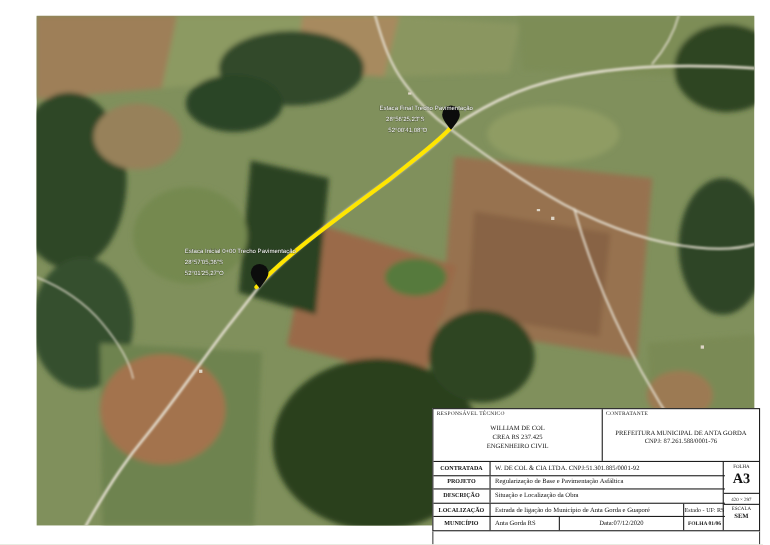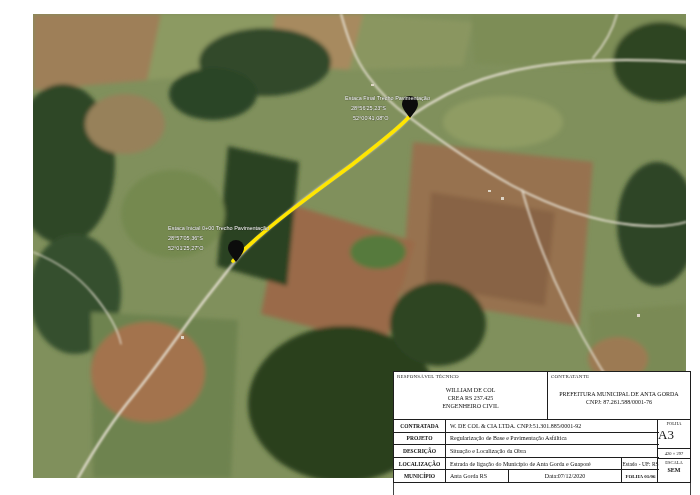--- a/index.html
+++ b/index.html
@@ -24,21 +24,21 @@
   .tb-row:last-child{border-bottom:none;}
   .tb-label{width:52px;border-right:1px solid #1e1e1e;display:flex;align-items:center;
             justify-content:center;font-weight:bold;font-size:5.5px;box-sizing:border-box;}
   .tb-value{flex:1;display:flex;align-items:center;padding-left:4px;font-size:6px;box-sizing:border-box;}
   .tb-cell-mid{border-left:1px solid #1e1e1e;display:flex;align-items:center;justify-content:center;
                font-size:5.5px;box-sizing:border-box;}
   .tb-side{position:absolute;top:48px;right:0;width:33px;bottom:0;border-left:1px solid #1e1e1e;
            box-sizing:border-box;display:flex;flex-direction:column;}
   .side-sec1{height:29px;position:relative;border-bottom:1px solid #1e1e1e;box-sizing:border-box;}
   .side-tag{position:absolute;top:1px;left:0;right:0;text-align:center;font-size:4.5px;}
-  .side-a3{position:absolute;top:7px;left:0;right:0;font-size:13px;font-weight:normal;}
+  .side-a3{position:absolute;top:7px;left:0;right:0;text-align:center;font-size:13px;font-weight:bold;}
   .side-sec2{height:10px;display:flex;align-items:center;justify-content:center;font-size:4.5px;
              border-bottom:1px solid #1e1e1e;box-sizing:border-box;}
   .side-sec3{flex:1;position:relative;}
   .side-escala{position:absolute;top:1px;left:0;right:0;text-align:center;font-size:4.5px;}
   .side-sem{position:absolute;top:8px;left:0;right:0;text-align:center;font-size:6px;font-weight:bold;}
   .tail{position:absolute;width:1px;background:#444;z-index:4;}
   .tail.l{left:393px;top:483px;height:12px;}
   .tail.r{left:690px;top:483px;height:12px;}
 
   

